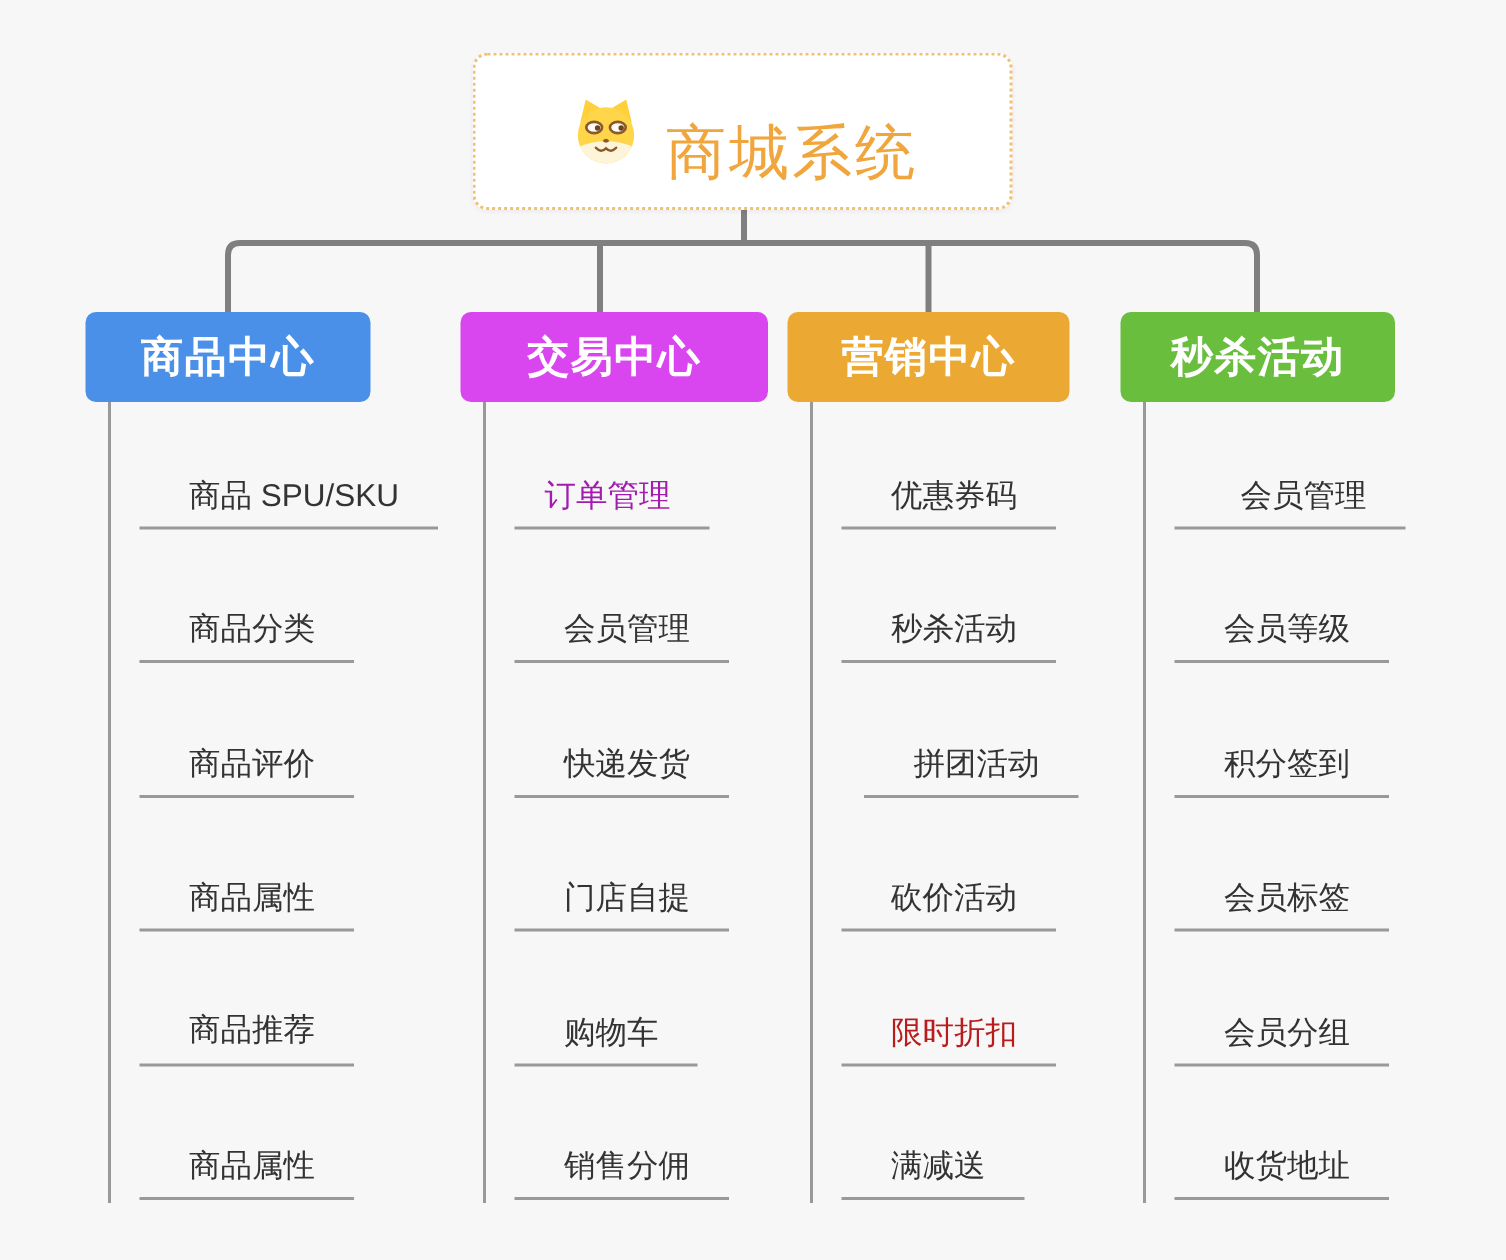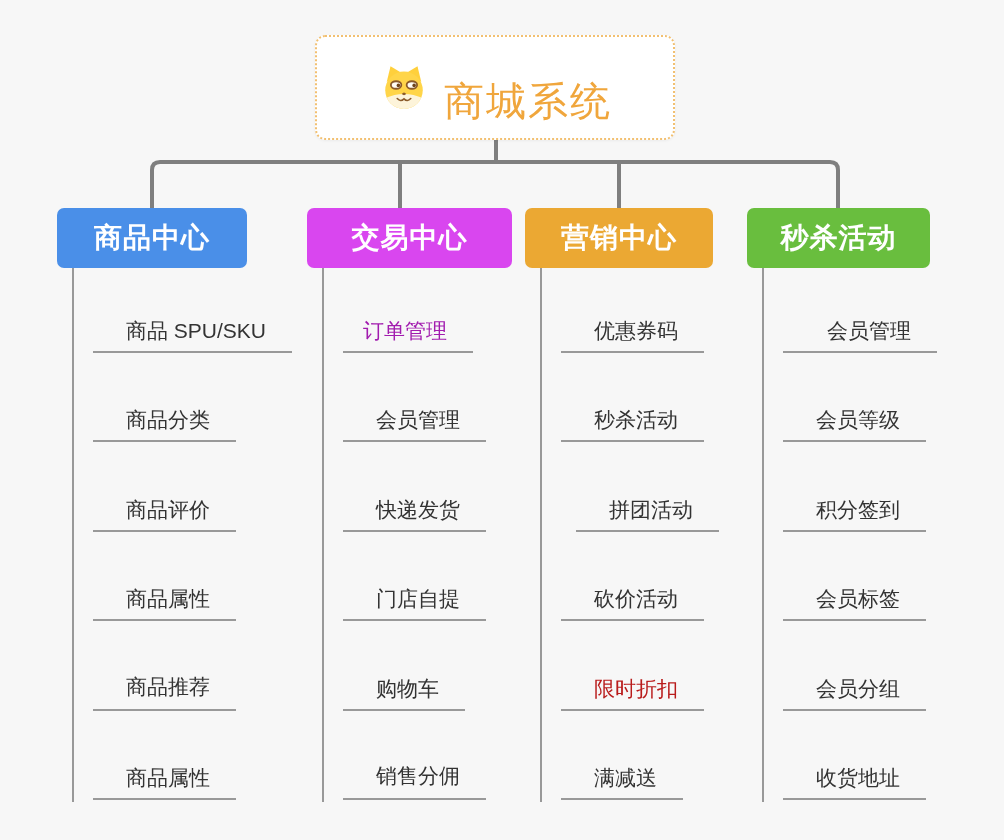--- a/index.html
+++ b/index.html
@@ -117,21 +117,21 @@
       <div class="leaf" style="left: 73px; top: 585px; border-bottom-color: rgb(153, 153, 153); color: rgb(51, 51, 51);">商品属性</div>
       <div class="leaf" style="left: 73px; top: 675px; border-bottom-color: rgb(153, 153, 153); color: rgb(51, 51, 51); font-family: Liberation Mono, monospace;">商品推荐</div>
       <div class="leaf" style="left: 73px; top: 764px; border-bottom-color: rgb(153, 153, 153); color: rgb(51, 51, 51);">商品属性</div>
       <div class="branch-node" style="left: 307px; top: 208px; width: 205px; height: 60px; background: #d946ef;">交易中心</div>
       <div class="trunk" style="left: 322px; top: 268px; height: 534px; background: rgb(153, 153, 153);"></div>
       <div class="leaf" style="left: 323px; top: 317px; border-bottom-color: rgb(153, 153, 153); color: #a21caf; padding-left: 20px;">订单管理</div>
       <div class="leaf" style="left: 323px; top: 406px; border-bottom-color: rgb(153, 153, 153); color: rgb(51, 51, 51);">会员管理</div>
       <div class="leaf" style="left: 323px; top: 496px; border-bottom-color: rgb(153, 153, 153); color: rgb(51, 51, 51);">快递发货</div>
       <div class="leaf" style="left: 323px; top: 585px; border-bottom-color: rgb(153, 153, 153); color: rgb(51, 51, 51);">门店自提</div>
       <div class="leaf" style="left: 323px; top: 675px; border-bottom-color: rgb(153, 153, 153); color: rgb(51, 51, 51);">购物车</div>
-      <div class="leaf" style="left: 323px; top: 764px; border-bottom-color: rgb(153, 153, 153); color: rgb(51, 51, 51); font-family: Liberation Mono, monospace;">销售分佣</div>
+      <div class="leaf" style="left: 323px; top: 764px; border-bottom-color: rgb(153, 153, 153); color: rgb(51, 51, 51);">销售分佣</div>
       <div class="branch-node" style="left: 525px; top: 208px; width: 188px; height: 60px; background: rgb(235, 168, 51);">营销中心</div>
       <div class="trunk" style="left: 540px; top: 268px; height: 534px; background: rgb(153, 153, 153);"></div>
       <div class="leaf" style="left: 541px; top: 317px; border-bottom-color: rgb(153, 153, 153); color: rgb(51, 51, 51);">优惠券码</div>
       <div class="leaf" style="left: 541px; top: 406px; border-bottom-color: rgb(153, 153, 153); color: rgb(51, 51, 51);">秒杀活动</div>
       <div class="leaf" style="left: 556px; top: 496px; border-bottom-color: rgb(153, 153, 153); color: rgb(51, 51, 51);">拼团活动</div>
       <div class="leaf" style="left: 541px; top: 585px; border-bottom-color: rgb(153, 153, 153); color: rgb(51, 51, 51);">砍价活动</div>
       <div class="leaf" style="left: 541px; top: 675px; border-bottom-color: rgb(153, 153, 153); color: #b91c1c;">限时折扣</div>
       <div class="leaf" style="left: 541px; top: 764px; border-bottom-color: rgb(153, 153, 153); color: rgb(51, 51, 51);">满减送</div>
       <div class="branch-node" style="left: 747px; top: 208px; width: 183px; height: 60px; background: rgb(105, 190, 62);">秒杀活动</div>
       <div class="trunk" style="left: 762px; top: 268px; height: 534px; background: rgb(153, 153, 153);"></div>

